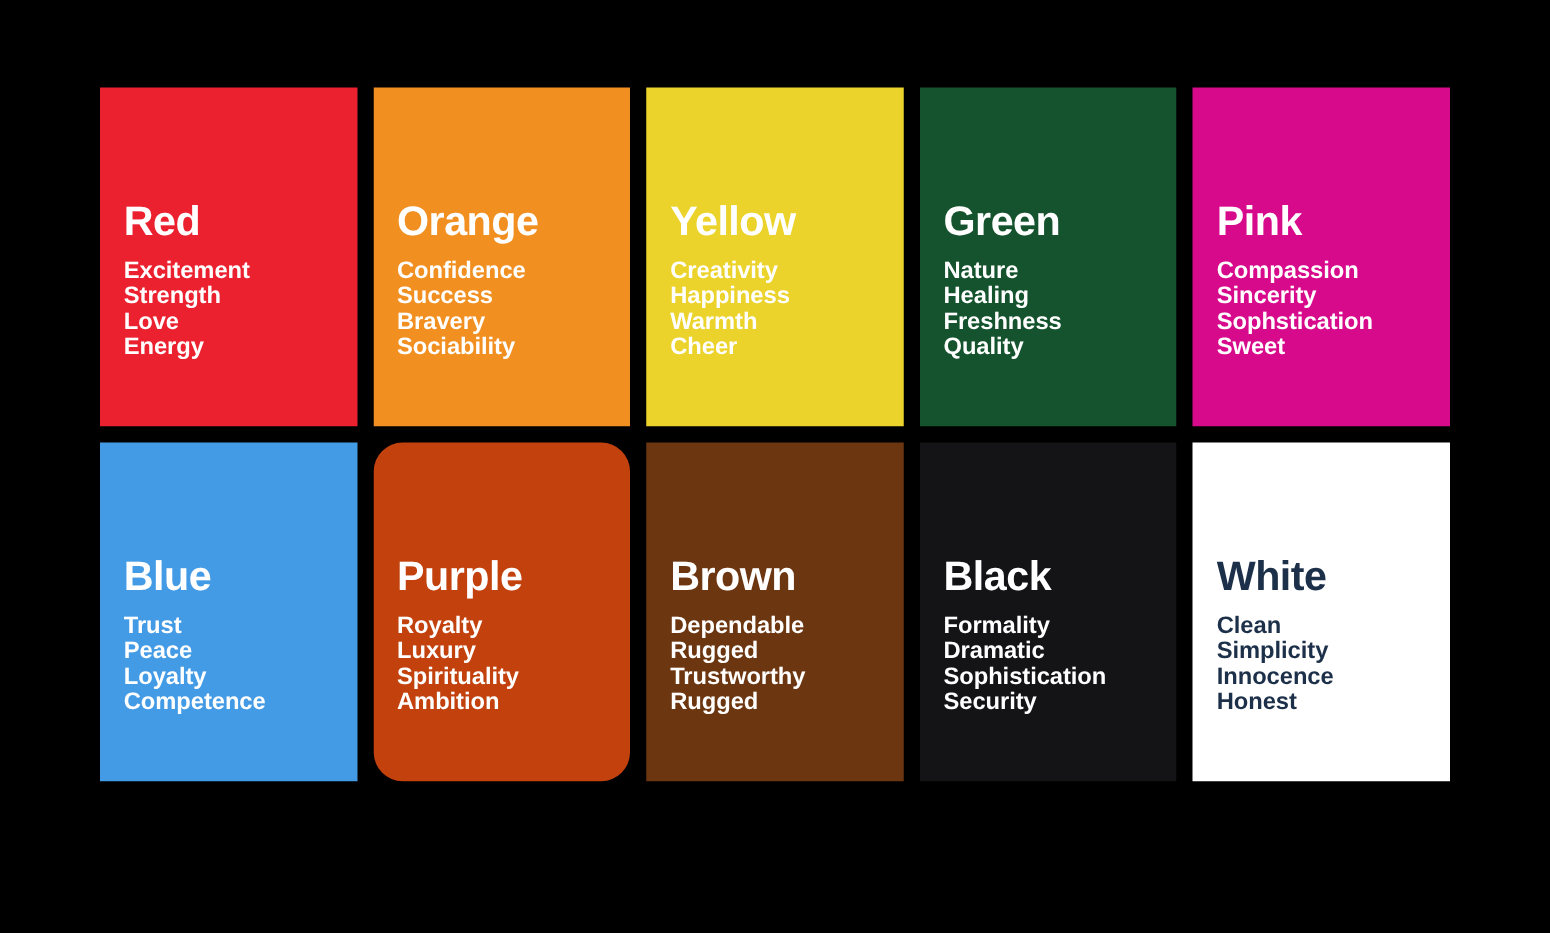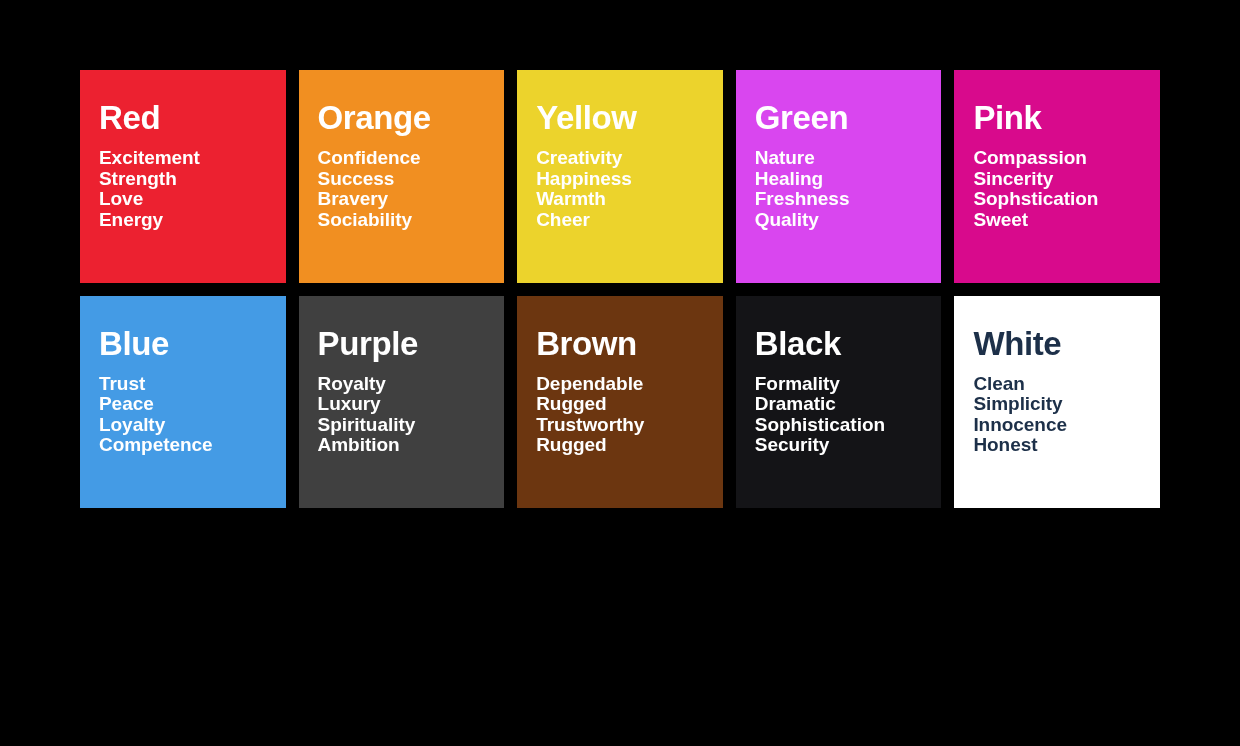--- a/index.html
+++ b/index.html
@@ -14,21 +14,21 @@
     overflow: hidden;
     font-family: "Liberation Sans", sans-serif;
     -webkit-font-smoothing: antialiased;
   }
 
   #board {
     position: absolute;
     left: 80px;
     top: 70px;
     width: 1080px;
-    height: 438px;
+    height: 555px;
     display: grid;
     grid-template-columns: repeat(5, 1fr);
     grid-template-rows: repeat(2, 1fr);
     column-gap: 13px;
     row-gap: 13px;
   }
 
   .card {
     position: relative;
     overflow: hidden;
@@ -102,21 +102,21 @@
       <div class="card-inner">
         <div class="card-title">Yellow</div>
         <ul class="trait-list">
           <li class="trait-item">Creativity</li>
           <li class="trait-item">Happiness</li>
           <li class="trait-item">Warmth</li>
           <li class="trait-item">Cheer</li>
         </ul>
       </div>
     </div>
-    <div class="card text-light" style="background: #d946ef;">
+    <div class="card text-light" style="background: #14532d;">
       <div class="card-inner">
         <div class="card-title">Green</div>
         <ul class="trait-list">
           <li class="trait-item">Nature</li>
           <li class="trait-item">Healing</li>
           <li class="trait-item">Freshness</li>
           <li class="trait-item">Quality</li>
         </ul>
       </div>
     </div>
@@ -135,21 +135,21 @@
       <div class="card-inner">
         <div class="card-title">Blue</div>
         <ul class="trait-list">
           <li class="trait-item">Trust</li>
           <li class="trait-item">Peace</li>
           <li class="trait-item">Loyalty</li>
           <li class="trait-item">Competence</li>
         </ul>
       </div>
     </div>
-    <div class="card text-light" style="background: #404040;">
+    <div class="card text-light" style="background: #c2410c; border-radius: 23px;">
       <div class="card-inner">
         <div class="card-title">Purple</div>
         <ul class="trait-list">
           <li class="trait-item">Royalty</li>
           <li class="trait-item">Luxury</li>
           <li class="trait-item">Spirituality</li>
           <li class="trait-item">Ambition</li>
         </ul>
       </div>
     </div>

